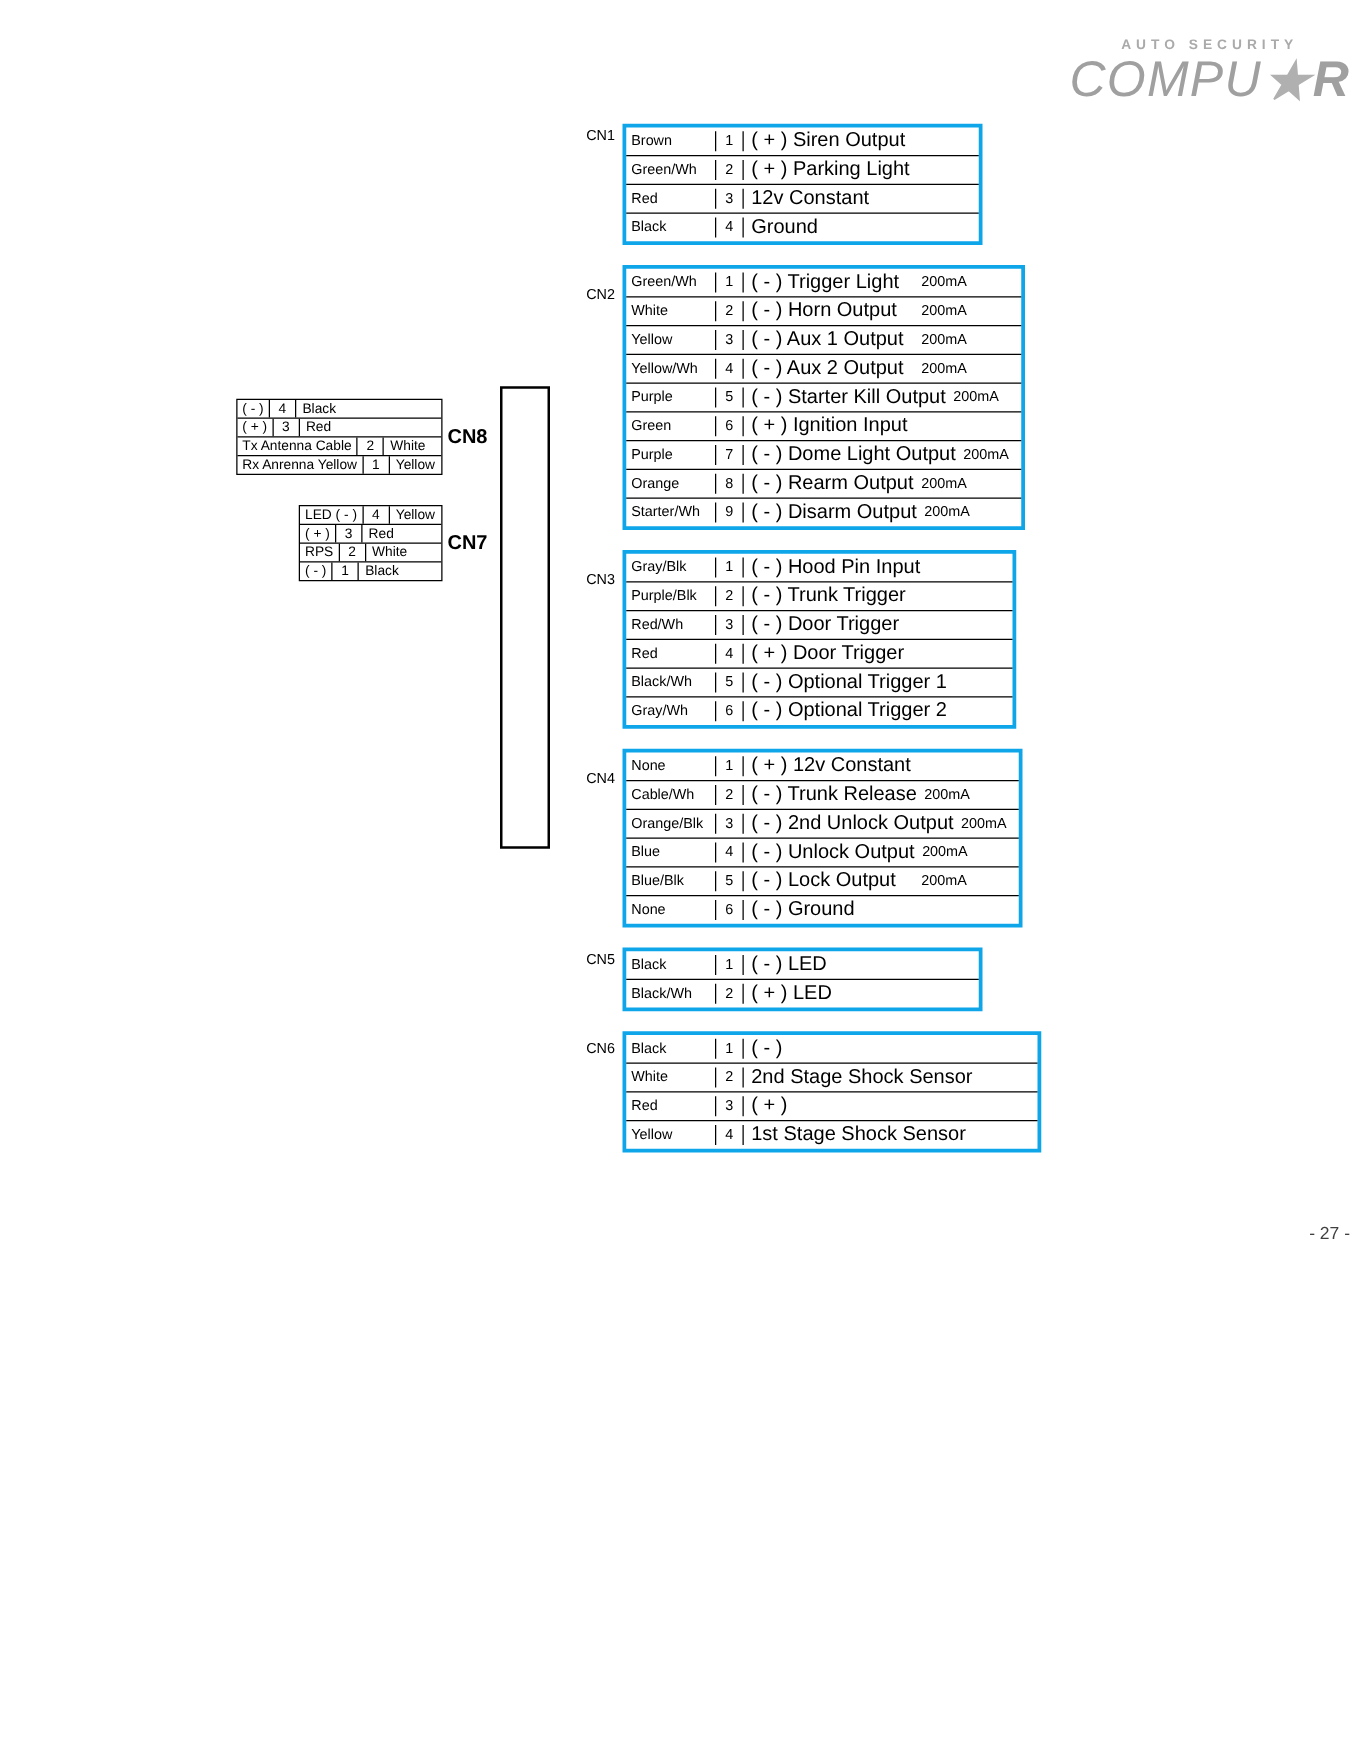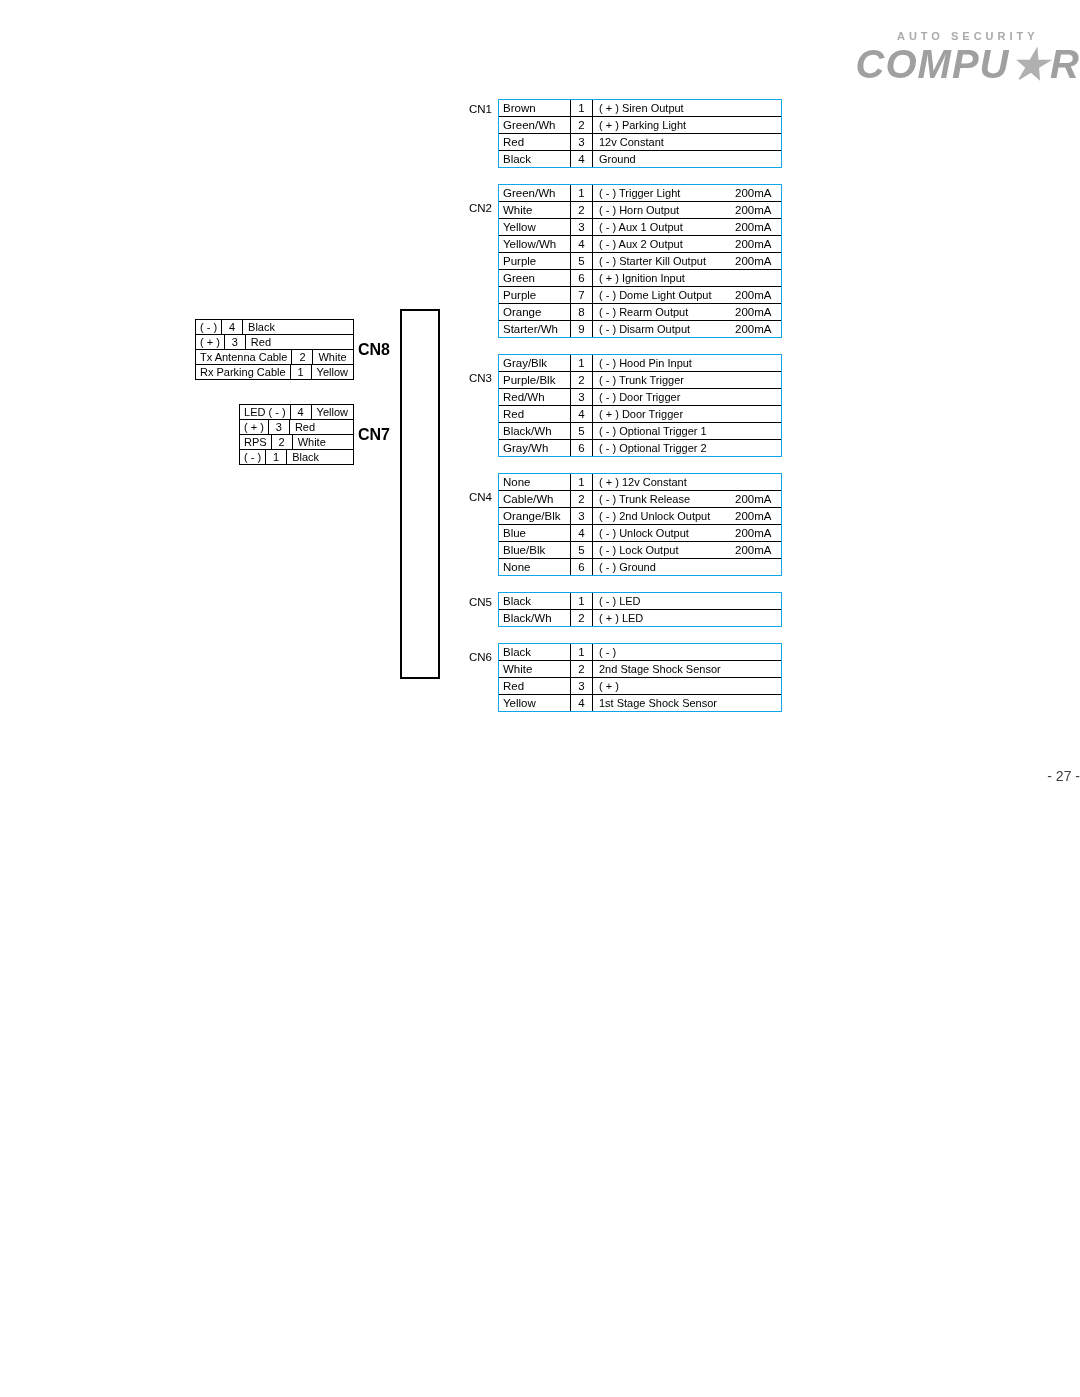--- a/index.html
+++ b/index.html
@@ -85,21 +85,21 @@
     .right-col {
       flex: 1;
     }
     .page-number {
       margin-top: 40px;
       font-size: 14px;
       color: #404040;
     }
     
     .conn-outer {
-      border: 1px solid #0ea5e9;
+      border: 3px solid #0ea5e9;
       display: inline-flex;
       flex-direction: column;
     }
     .conn-row {
       display: flex;
       flex-direction: row;
       align-items: center;
       border-bottom: 1px solid #000;
     }
     .conn-row:last-child {
@@ -114,21 +114,21 @@
     .cell-num {
       width: 22px;
       padding: 2px 2px;
       border-right: 1px solid #000;
       text-align: center;
       font-size: 11.5px;
     }
     .cell-desc {
       min-width: 140px;
       padding: 2px 4px 2px 6px;
-      font-size: 11px;
+      font-size: 16px;
     }
     .cell-amp {
       width: 48px;
       padding: 2px 2px;
       font-size: 11.5px;
     }
     .connector-row-wrap {
       display: flex;
       flex-direction: row;
       align-items: flex-start;
@@ -175,21 +175,21 @@
     }
   </style>
 </head>
 <body>
 
 <div class="page">
 
   <div class="logo-area">
     <div class="logo-auto-security">AUTO SECURITY</div>
     <div class="logo-compustar">
-      <span style="color:#a0a0a0;font-style:italic;font-weight:700;font-size:40px;letter-spacing:1px;">COMPU</span>
+      <span style="color:#a0a0a0;font-style:italic;font-weight:400;font-size:40px;letter-spacing:1px;">COMPU</span>
       <span style="color:#b0b0b0;font-size:42px;margin:0 1px;">★</span>
       <span style="color:#a0a0a0;font-style:italic;font-weight:900;font-size:40px;letter-spacing:1px;">R</span>
     </div>
   </div>
 
 
   <div class="main-layout">
 
     <div class="left-col">
 
@@ -206,21 +206,21 @@
             <div class="lcell-label">( + )</div>
             <div class="lcell-num">3</div>
             <div class="lcell-wire">Red</div>
           </div>
           <div class="left-conn-row">
             <div class="lcell-label">Tx Antenna Cable</div>
             <div class="lcell-num">2</div>
             <div class="lcell-wire">White</div>
           </div>
           <div class="left-conn-row">
-            <div class="lcell-label">Rx Parking Cable</div>
+            <div class="lcell-label">Rx Anrenna Yellow</div>
             <div class="lcell-num">1</div>
             <div class="lcell-wire">Yellow</div>
           </div>
         </div>
         <div class="cn-label-right">CN8</div>
       </div>
 
       <div style="height:24px;"></div>
 
       <div class="cn8-row">

